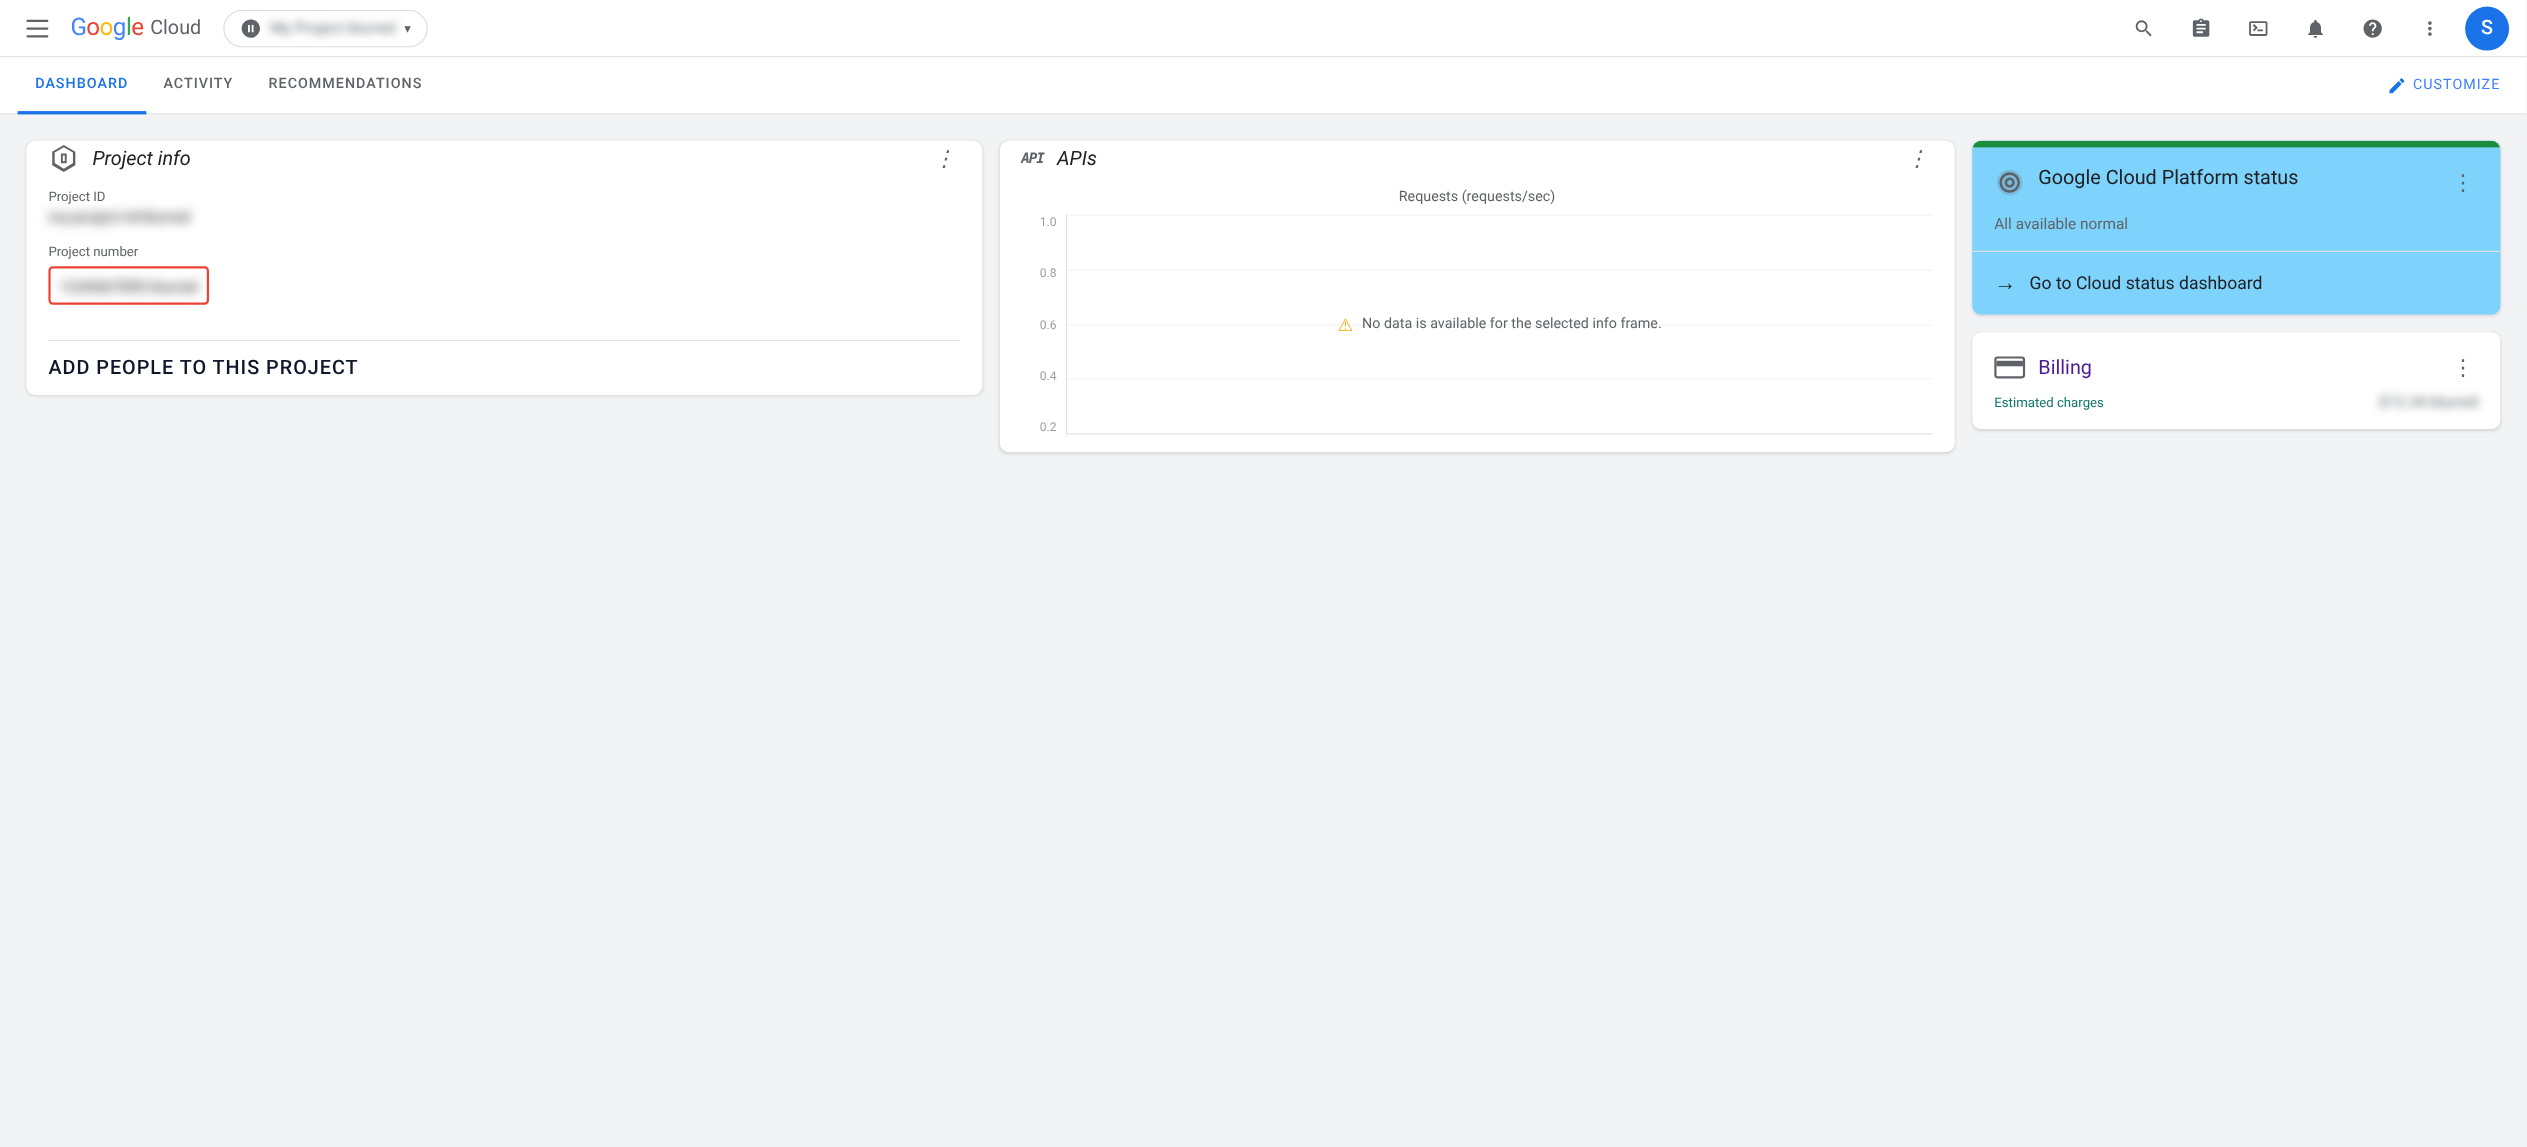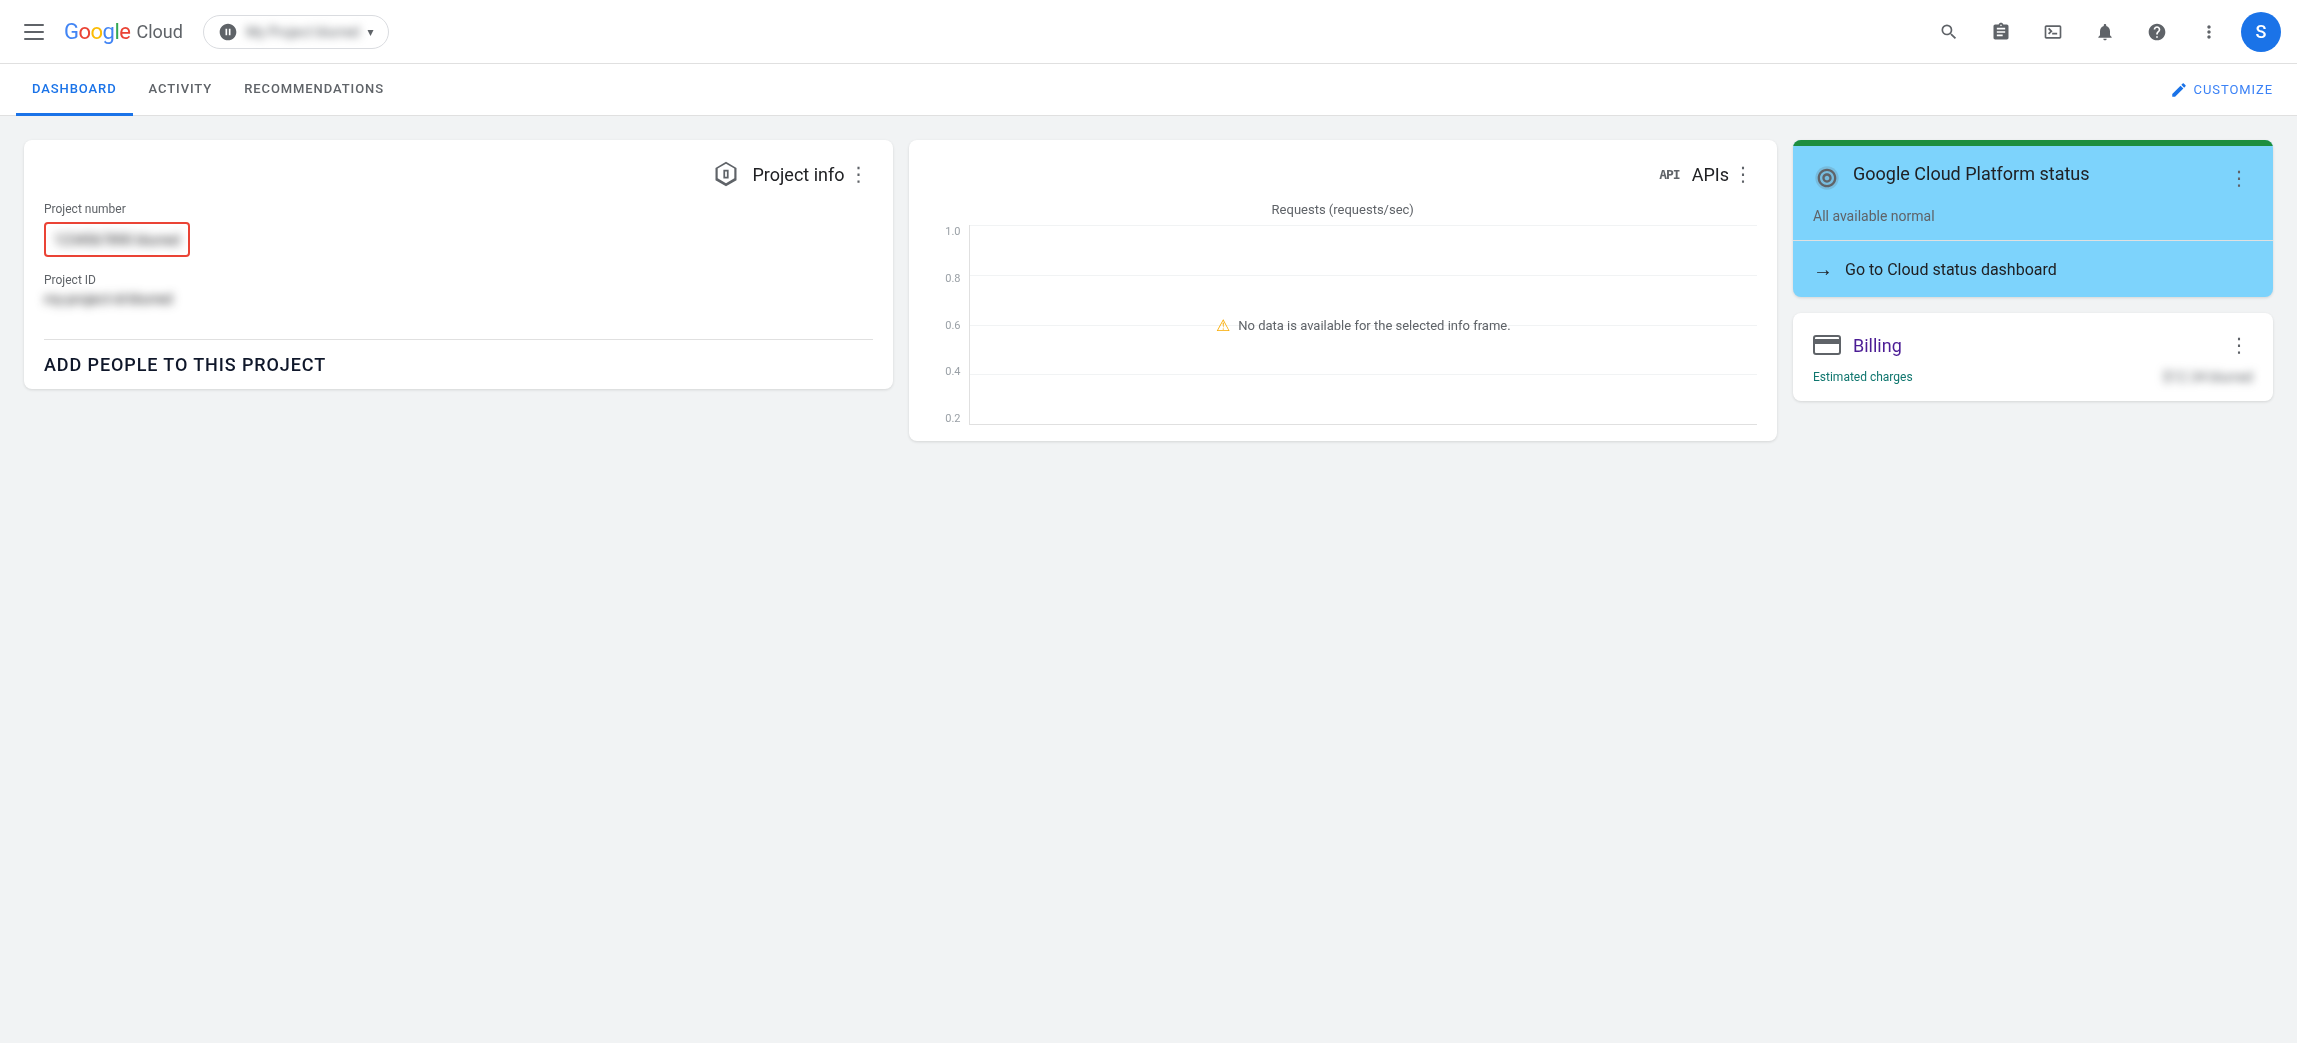--- a/index.html
+++ b/index.html
@@ -1,21 +1,21 @@
 <!DOCTYPE html>
 <html><head>
   <meta charset="utf-8">
   <style>
     * { box-sizing: border-box; margin: 0; padding: 0; }
     body { font-family: 'Google Sans', Roboto, Arial, sans-serif; background: #f1f3f4; min-height: 100vh; }
 
     
     .top-nav {
       background: #fff;
-      height: 64px;
+      height: 52px;
       display: flex;
       align-items: center;
       padding: 0 16px;
       border-bottom: 1px solid #e0e0e0;
       gap: 12px;
       position: relative;
       z-index: 10;
     }
     .nav-hamburger {
       width: 36px; height: 36px;
@@ -98,22 +98,23 @@
     }
 
     .card {
       background: #fff;
       border-radius: 8px;
       box-shadow: 0 1px 3px rgba(0,0,0,0.12);
       overflow: hidden;
     }
 
     .card-header {
-      display: flex; align-items: center; justify-content: flex-end;
-      padding: 18px 20px 12px;
+      display: flex; align-items: center; justify-content: space-between;
+      padding: 0 20px 12px;
+      font-style: italic;
     }
     .card-title-area { display: flex; align-items: center; gap: 12px; }
     .card-title { font-size: 18px; font-weight: 400; color: #202124; }
     .more-btn { color: #5f6368; cursor: pointer; font-size: 20px; padding: 4px; border-radius: 50%; }
 
     
     .project-info-body { padding: 0 20px 16px; }
     .info-field { margin-bottom: 16px; }
     .info-label { font-size: 12px; color: #5f6368; margin-bottom: 4px; }
     .info-value { font-size: 14px; color: #202124; filter: blur(5px); user-select: none; }
@@ -322,29 +323,29 @@
           </svg>
         </div>
         <span class="card-title">Project info</span>
       </div>
       <div class="more-btn">⋮</div>
     </div>
 
     <div class="project-info-body">
 
       <div class="info-field">
+        <div class="info-label">Project ID</div>
+        <div class="info-value">my-project-id-blurred</div>
+      </div>
+
+      <div class="info-field">
         <div class="info-label">Project number</div>
         <div class="project-number-box">
           <span class="project-number-value">1234567890 blurred</span>
         </div>
-      </div>
-
-      <div class="info-field">
-        <div class="info-label">Project ID</div>
-        <div class="info-value">my-project-id-blurred</div>
       </div>
     </div>
 
     <div class="card-divider"></div>
     <div class="card-action">ADD PEOPLE TO THIS PROJECT</div>
   </div>
 
   <div class="card">
     <div class="card-header">
       <div class="card-title-area">

